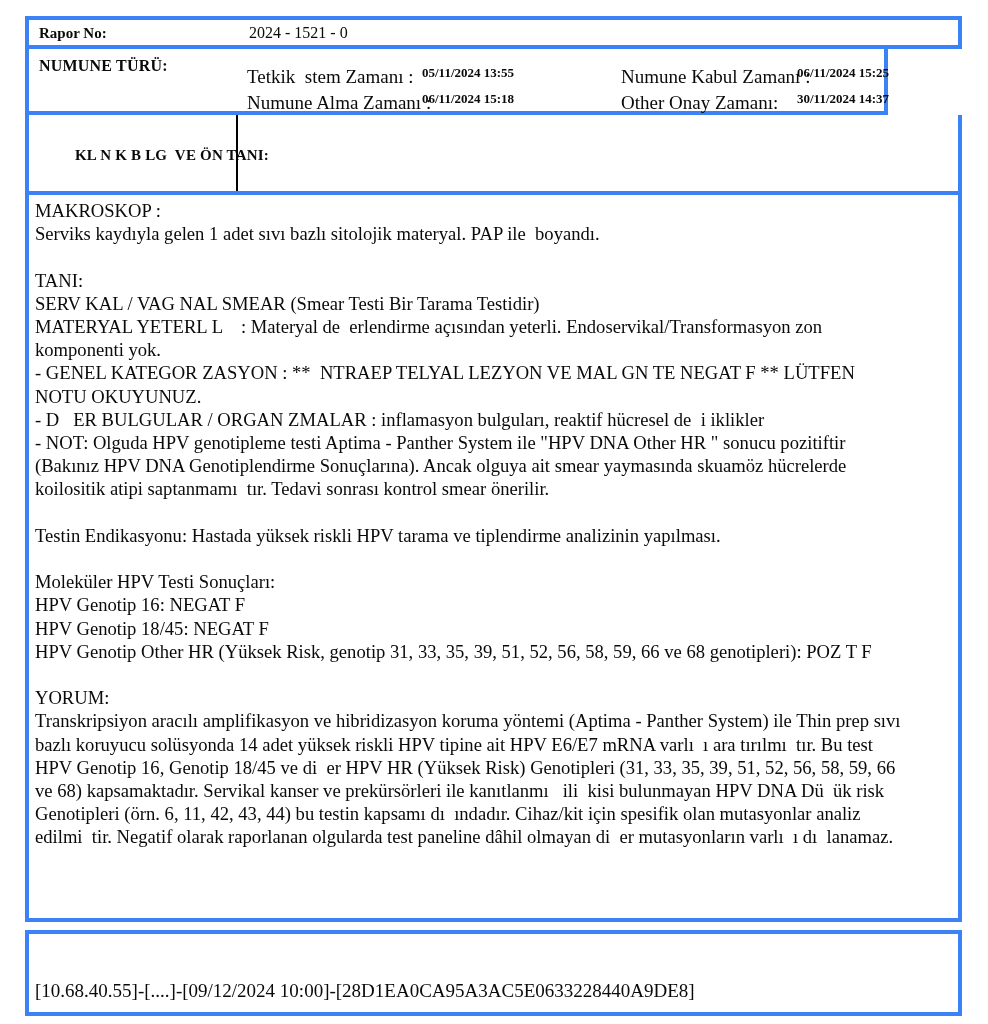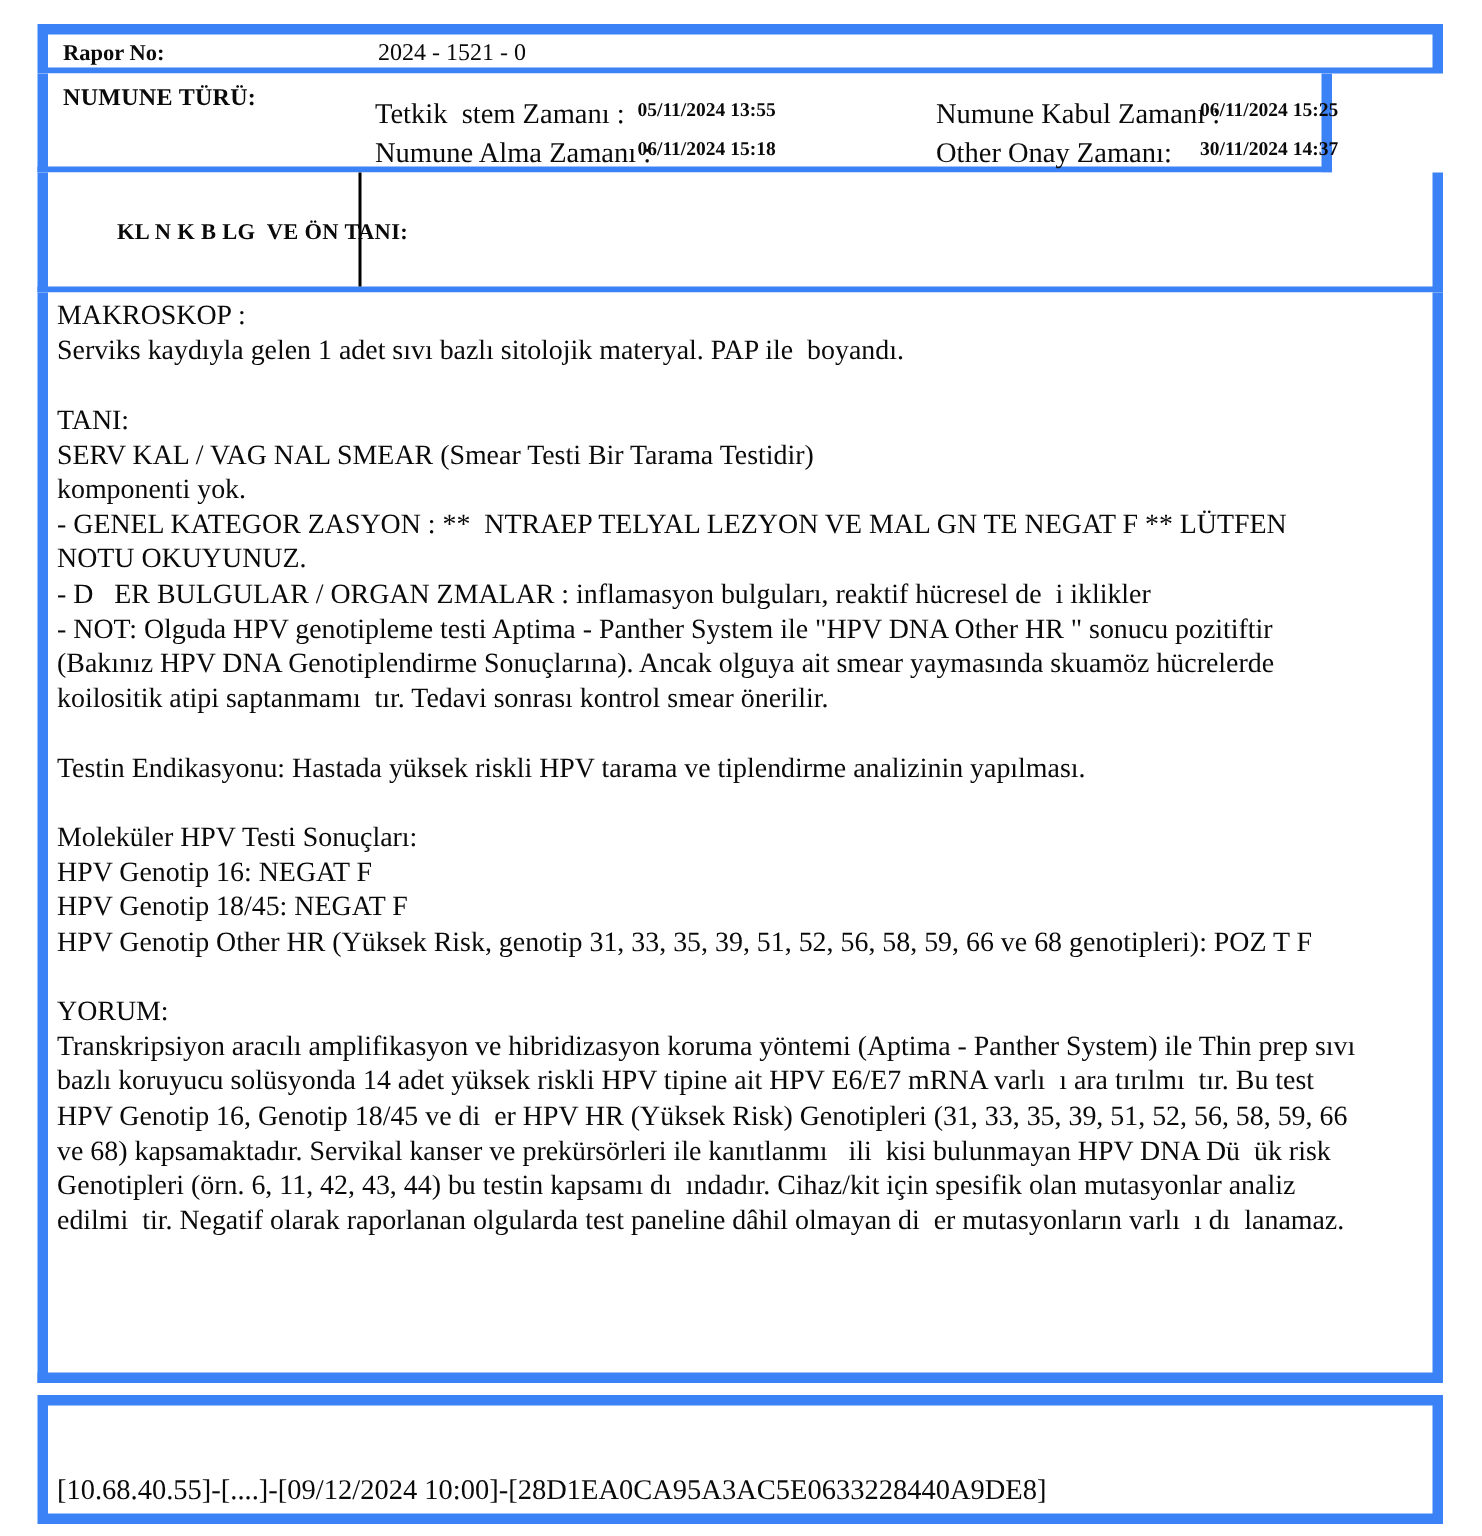--- a/index.html
+++ b/index.html
@@ -4,21 +4,21 @@
 <style>
   * { margin: 0; padding: 0; box-sizing: border-box; }
   html, body { background: #ffffff; }
   body {
     width: 988px; height: 1024px;
     font-family: "Liberation Serif", serif;
     color: #0a0a0a;
     position: relative;
   }
   .page { position: relative; width: 988px; height: 1024px; background: #fff; overflow: hidden; }
-  .box { position: absolute; border: 7px solid #3b82f6; background: #fff; }
+  .box { position: absolute; border: 4px solid #3b82f6; background: #fff; }
 
   #box-rapor  { left: 25px; top: 16px;  width: 937px; height: 33px;  border-bottom-width: 4px; }
   #box-numune { left: 25px; top: 49px;  width: 863px; height: 66px;  border-top-width: 0; border-bottom-width: 4px; font-family: Liberation Serif, serif; }
   #box-klinik { left: 25px; top: 115px; width: 937px; height: 80px;  border-top-width: 0; border-bottom-width: 4px; }
   #box-main   { left: 25px; top: 195px; width: 937px; height: 727px; border-top-width: 0; }
   #box-footer { left: 25px; top: 930px; width: 937px; height: 86px; }
 
   .abs { position: absolute; white-space: pre; }
 
   .rapor-label  { left: 10px;  top: 5px;  font-weight: bold; font-size: 15px; }
@@ -83,20 +83,21 @@
     <span class="abs klinik-value"></span>
   </div>
 
   <div class="box" id="box-main">
     <div id="body-lines">
         <div class="body-line">MAKROSKOP :</div>
         <div class="body-line">Serviks kaydıyla gelen 1 adet sıvı bazlı sitolojik materyal. PAP ile  boyandı.</div>
         <div class="body-line">&nbsp;</div>
         <div class="body-line">TANI:</div>
         <div class="body-line">SERV KAL / VAG NAL SMEAR (Smear Testi Bir Tarama Testidir)</div>
+        <div class="body-line">MATERYAL YETERL L    : Materyal de  erlendirme açısından yeterli. Endoservikal/Transformasyon zon</div>
         <div class="body-line">komponenti yok.</div>
         <div class="body-line">- GENEL KATEGOR ZASYON : **  NTRAEP TELYAL LEZYON VE MAL GN TE NEGAT F ** LÜTFEN</div>
         <div class="body-line">NOTU OKUYUNUZ.</div>
         <div class="body-line">- D   ER BULGULAR / ORGAN ZMALAR : inflamasyon bulguları, reaktif hücresel de  i iklikler</div>
         <div class="body-line">- NOT: Olguda HPV genotipleme testi Aptima - Panther System ile "HPV DNA Other HR " sonucu pozitiftir</div>
         <div class="body-line">(Bakınız HPV DNA Genotiplendirme Sonuçlarına). Ancak olguya ait smear yaymasında skuamöz hücrelerde</div>
         <div class="body-line">koilositik atipi saptanmamı  tır. Tedavi sonrası kontrol smear önerilir.</div>
         <div class="body-line">&nbsp;</div>
         <div class="body-line">Testin Endikasyonu: Hastada yüksek riskli HPV tarama ve tiplendirme analizinin yapılması.</div>
         <div class="body-line">&nbsp;</div>

